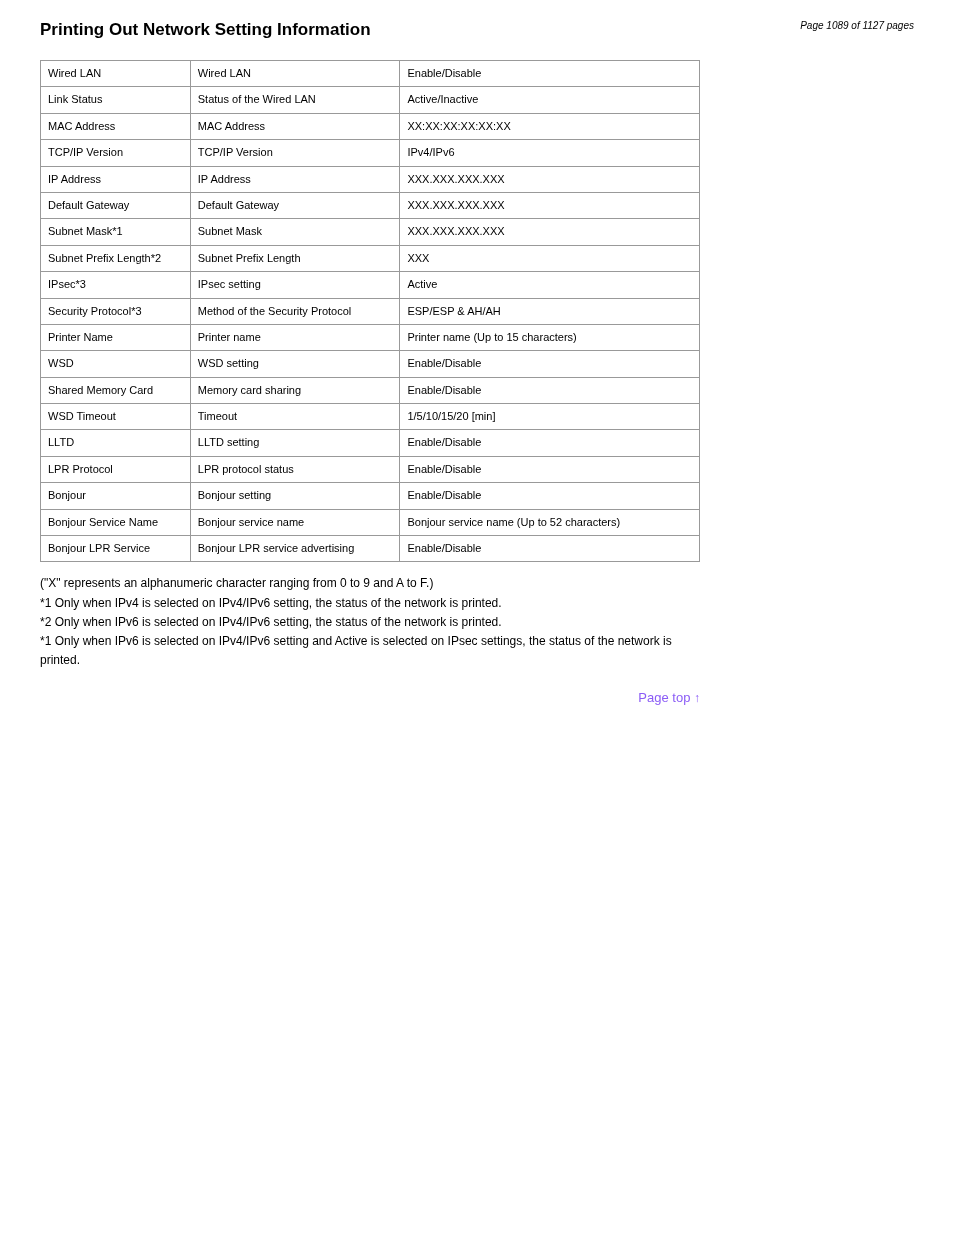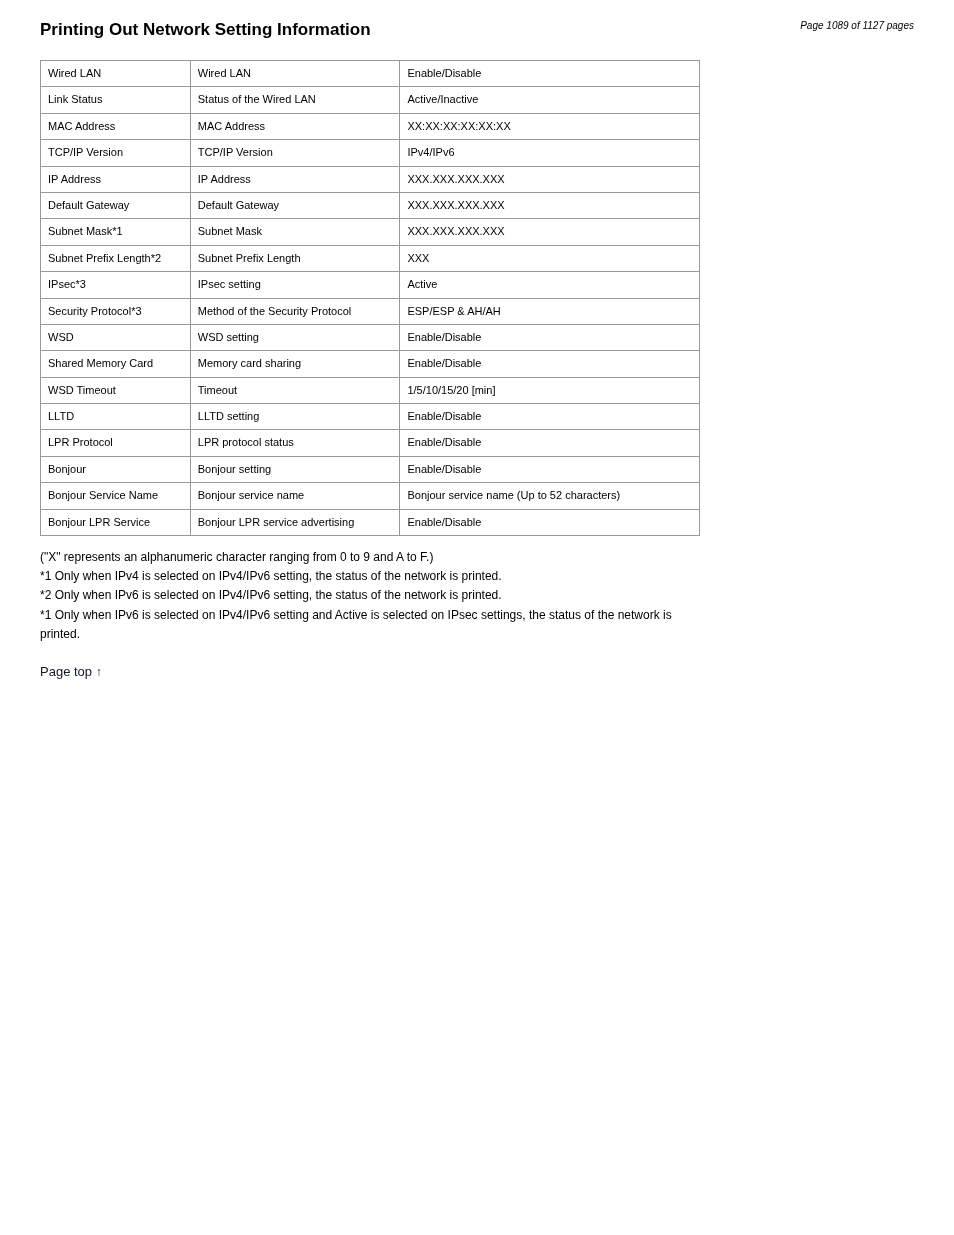--- a/index.html
+++ b/index.html
@@ -64,23 +64,23 @@
 
     .footnotes {
       font-size: 12px;
       line-height: 1.6;
       margin-bottom: 20px;
       width: 660px;
     }
 
     .page-top-link {
       display: block;
-      text-align: left;
+      text-align: right;
       width: 660px;
-      color: #0f172a;
+      color: #8b5cf6;
       font-size: 13px;
       text-decoration: none;
       cursor: pointer;
     }
 
     .arrow-up {
       display: inline-block;
       font-size: 12px;
     }
   </style>
@@ -136,20 +136,25 @@
       </tr>
       <tr>
         <td>IPsec*3</td>
         <td>IPsec setting</td>
         <td>Active</td>
       </tr>
       <tr>
         <td>Security Protocol*3</td>
         <td>Method of the Security Protocol</td>
         <td>ESP/ESP &amp; AH/AH</td>
+      </tr>
+      <tr>
+        <td>Printer Name</td>
+        <td>Printer name</td>
+        <td>Printer name (Up to 15 characters)</td>
       </tr>
       <tr>
         <td>WSD</td>
         <td>WSD setting</td>
         <td>Enable/Disable</td>
       </tr>
       <tr>
         <td>Shared Memory Card</td>
         <td>Memory card sharing</td>
         <td>Enable/Disable</td>

